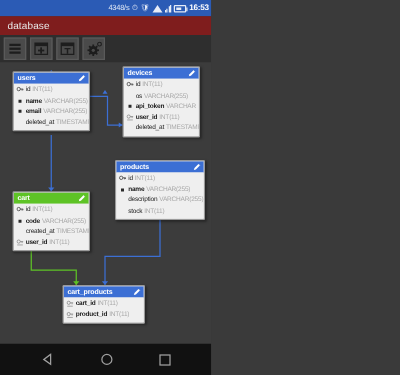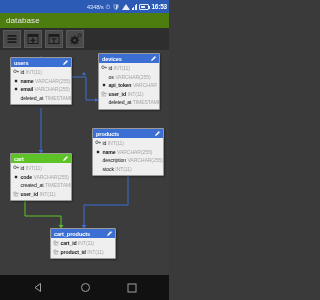--- a/index.html
+++ b/index.html
@@ -28,21 +28,21 @@
           position:relative; display:inline-block; }
   .batt:after{content:"";position:absolute;right:-2px;top:1.5px;width:1px;height:3px;background:#e6ecf8;}
   .batt span{position:absolute;left:1px;top:1px;bottom:1px;width:4px;background:#e6ecf8;display:block;}
   .wifi { width:8px; height:6px; position:relative; display:inline-block; }
   .wifi:before{content:"";position:absolute;left:0;bottom:0;width:0;height:0;
     border-left:4px solid transparent;border-right:4px solid transparent;border-bottom:6px solid #e6ecf8;}
 
   
   .titlebar {
     position:absolute; left:0; top:13px; width:169px; height:15px;
-    background:#4d7c0f; display:flex; align-items:center; padding-left:6px;text-align:right;
+    background:#7f1d1d; display:flex; align-items:center; padding-left:6px;text-align:right;
   }
   .titlebar .t { color:#e8e8e8; font-size:8px; letter-spacing:0.1px; }
 
   
   .toolbar {
     position:absolute; left:0; top:28px; width:169px; height:22px;
     background:#2e2e2e; display:flex; align-items:center; gap:3px; padding-left:3px;
   }
   .tbtn {
     width:18px; height:18px; background:#4a4a4a; border:1px solid #5a5a5a;

